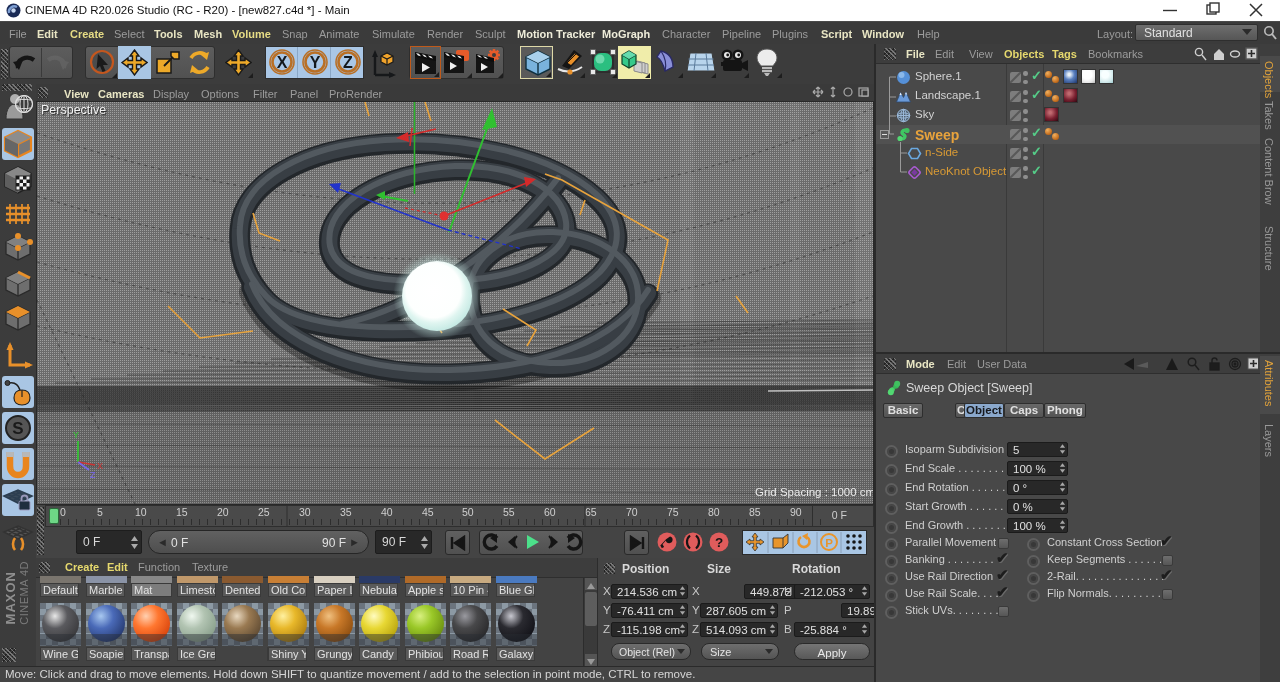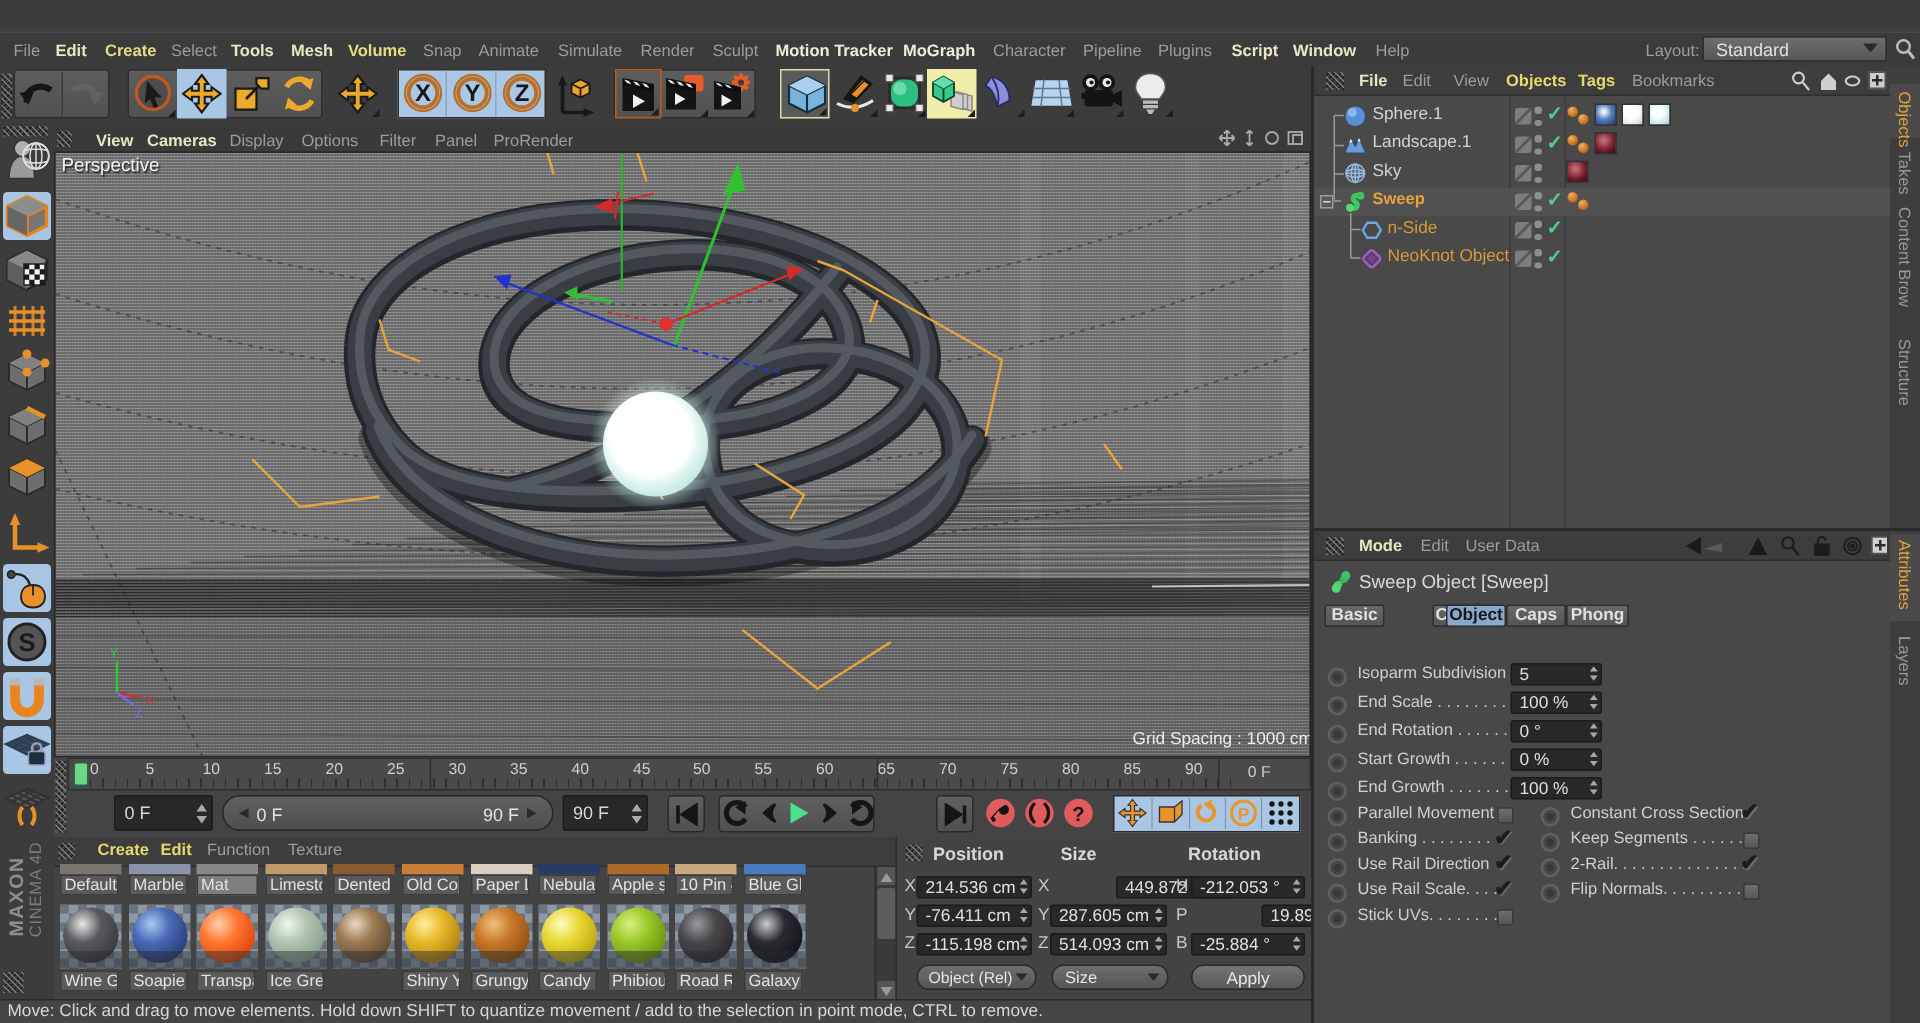--- a/index.html
+++ b/index.html
@@ -65,20 +65,34 @@
 
 .cbox{height:15px;background:#282828;border:1px solid #1b1b1b;border-radius:2px;box-sizing:border-box;}
 .cbox span{position:absolute;left:5px;top:1px;font-size:11.5px;color:#e0e0e0;white-space:nowrap;}
 .cbox .spin{position:absolute;right:1px;top:0px;}
 
 .num{font-size:12px;color:#d8d8d8;}
 </style>
 </head>
 <body>
 <div id="root">
+  <div id="titlebar" class="abs">
+    <svg class="abs" style="left:6px;top:3px" width="15" height="15" viewBox="0 0 15 15">
+        <circle cx="7.5" cy="7.5" r="7" fill="#1a2a55"></circle>
+        <path d="M3 10 A5.5 5.5 0 0 1 11 4" stroke="#7d9fd4" stroke-width="2.4" fill="none"></path>
+        <circle cx="7.5" cy="7.5" r="2.2" fill="#c5d6ef"></circle>
+      </svg>
+    <span class="tt">CINEMA 4D R20.026 Studio (RC - R20) - [new827.c4d *] - Main</span>
+    <svg class="abs" style="left:1155px;top:0" width="125" height="21" viewBox="0 0 125 21">
+      <line x1="8" y1="10.5" x2="22" y2="10.5" stroke="#333" stroke-width="1.4"></line>
+      <rect x="52" y="5" width="9" height="9" fill="none" stroke="#333" stroke-width="1.4"></rect>
+      <rect x="55" y="3" width="9" height="9" fill="#fff" stroke="#333" stroke-width="1.4"></rect>
+      <path d="M95 4 L107 16 M107 4 L95 16" stroke="#333" stroke-width="1.5"></path>
+    </svg>
+  </div>
   <div id="menubar" class="abs">
     <span class="mi" style="left:9px">File</span>
     <span class="mi b1" style="left:37px">Edit</span>
     <span class="mi b2" style="left:70px">Create</span>
     <span class="mi" style="left:114px">Select</span>
     <span class="mi b1" style="left:154px">Tools</span>
     <span class="mi b1" style="left:194px">Mesh</span>
     <span class="mi b2" style="left:232px">Volume</span>
     <span class="mi" style="left:282px">Snap</span>
     <span class="mi" style="left:319px">Animate</span>
@@ -953,21 +967,21 @@
       </div>
       <div class="abs" style="left:0;top:61px;width:384px;height:19px;">
         <div class="abs" style="left:4px;top:5px;width:9px;height:9px;background:#585858;border:1px solid #9a9a9a;box-sizing:border-box;">
             <div style="position:absolute;left:1px;top:3px;width:5px;height:1px;background:#ddd;"></div>
           </div>
         <svg class="abs" style="left:20px;top:2px" width="15" height="15" viewBox="0 0 15 15">
             <path d="M4 11.5 C9 13 10 9 7.5 7.5 C5 6 6 2 11 3.5" stroke="#3fc763" stroke-width="3.4" fill="none" stroke-linecap="round"></path>
             <circle cx="4" cy="11.5" r="2.6" fill="#52d872"></circle>
             <circle cx="11" cy="3.5" r="2.6" fill="#40c060"></circle>
           </svg>
-        <span class="abs" style="left:39px;top:2px;font-size:11px;color:#e8a33c;font-weight:bold;">Sweep</span>
+        <span class="abs" style="left:39px;top:2px;font-size:14px;color:#e8a33c;font-weight:bold;">Sweep</span>
         <div class="tgl" style="left:134px;top:4px;"></div>
           <div class="dots" style="left:147px;top:3px;"></div>
           <span class="chk" style="left:155px;top:0px;">✓</span>
         <span class="tagdot" style="left:169px;top:3px;"></span>
           <span class="tagdot" style="left:176px;top:8px;"></span>
       </div>
       <div class="abs" style="left:0;top:80px;width:384px;height:19px;">
         <svg class="abs" style="left:31px;top:2px" width="15" height="15" viewBox="0 0 15 15">
             <path d="M4.5 2.5 H10.5 L13.5 7.5 L10.5 12.5 H4.5 L1.5 7.5 Z" fill="none" stroke="#6aa8e0" stroke-width="1.6"></path>
           </svg>

